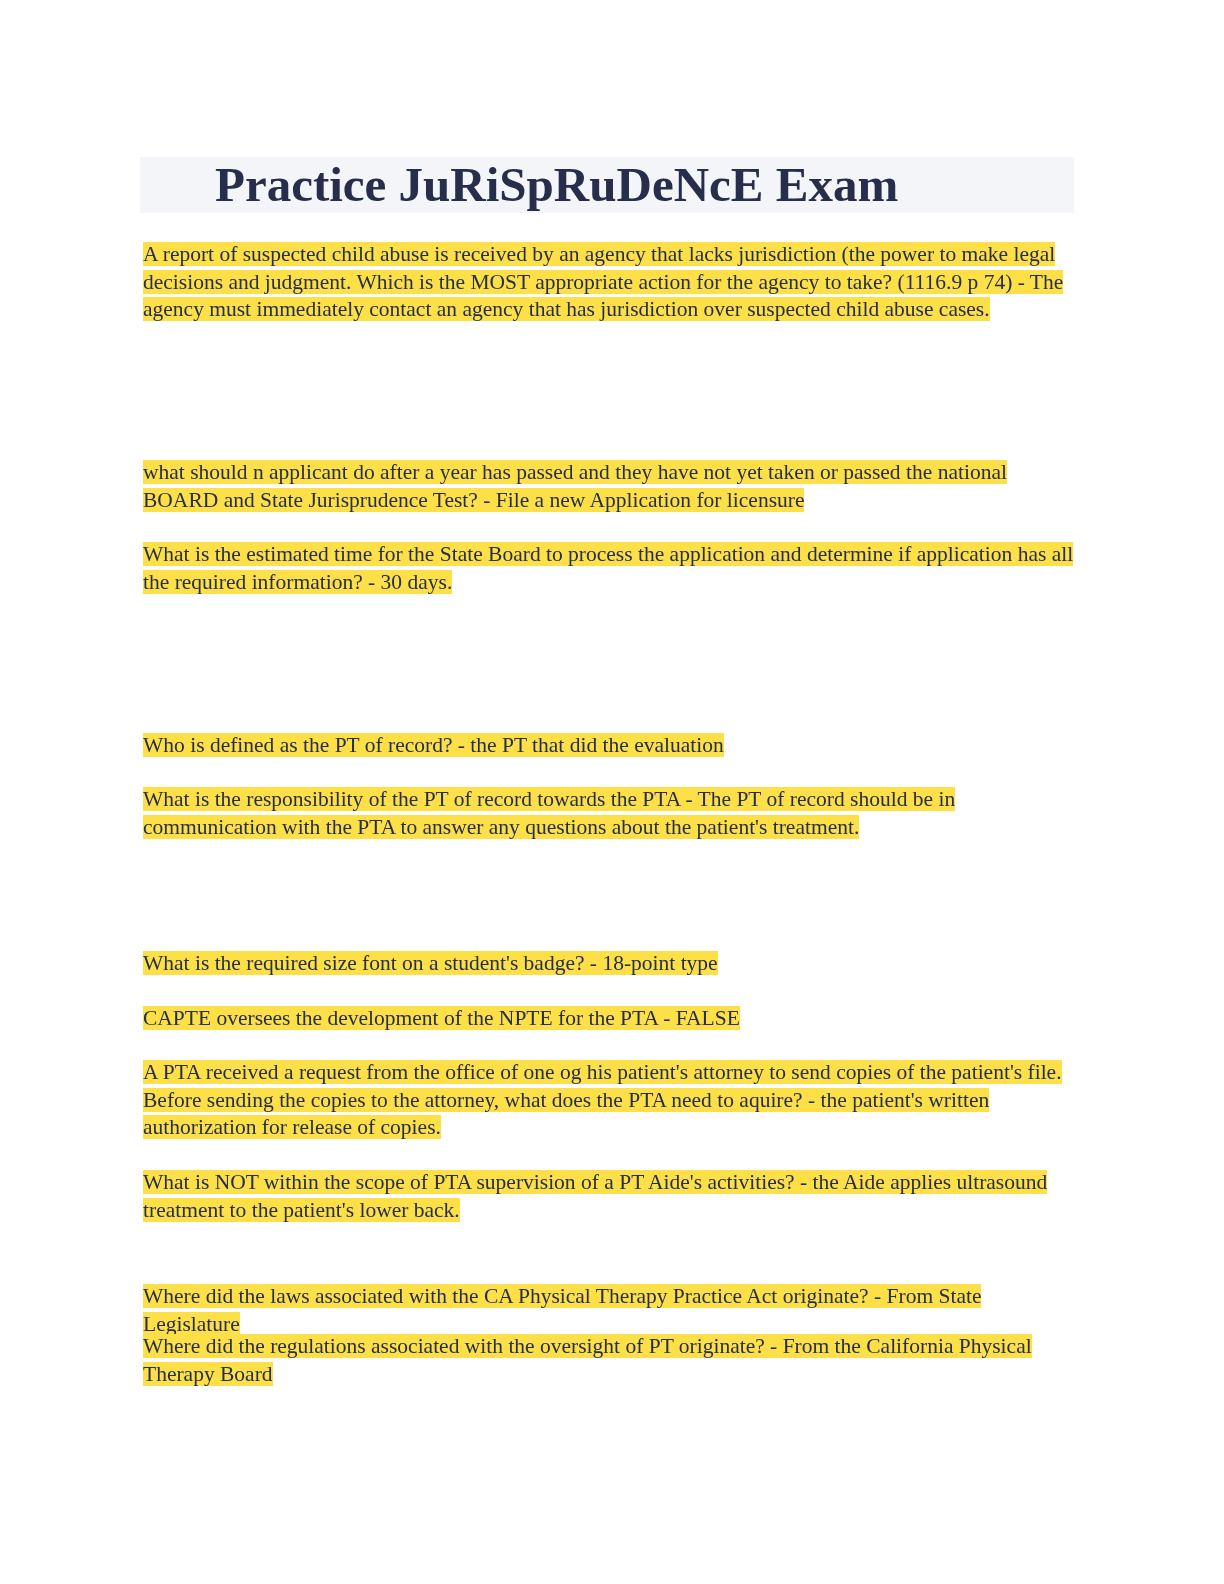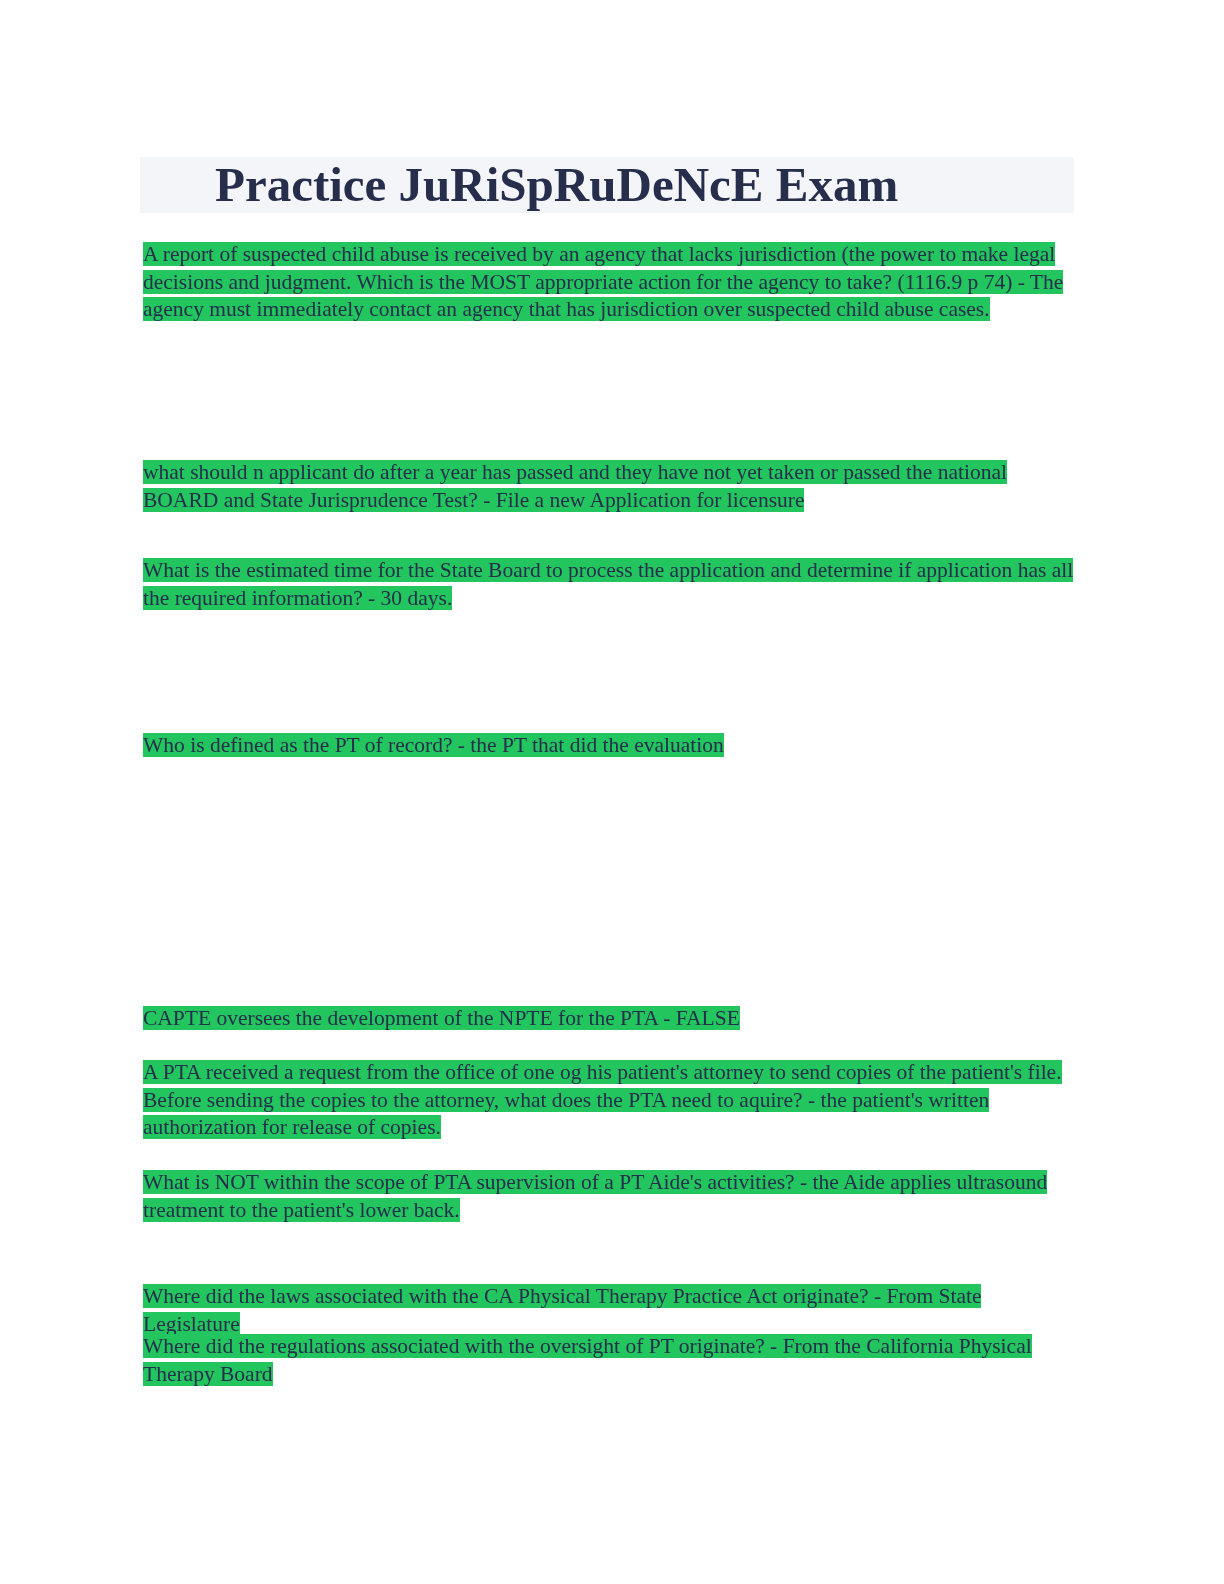--- a/index.html
+++ b/index.html
@@ -16,34 +16,36 @@
   .title {
     position: absolute; left: 75px; top: 2px;
     font-size: 49px; font-weight: bold; line-height: 52px;
     white-space: nowrap; letter-spacing: 0px;
   }
   .qa {
     position: absolute; left: 143px; width: 940px;
     font-size: 21.5px; line-height: 27.5px;
   }
   .qa span.hl {
-    background: #22c55e;
+    background: #fde047;
     -webkit-box-decoration-break: clone; box-decoration-break: clone;
   }
 </style>
 </head>
 <body>
 
 <div class="page">
   <div class="title-band">
     <div class="title">Practice JuRiSpRuDeNcE Exam</div>
   </div>
 
   <div class="qa" style="top:226px;"><span class="hl">A report of suspected child abuse is received by an agency that lacks jurisdiction (the power to make legal decisions and judgment. Which is the MOST appropriate action for the agency to take? (1116.9 p 74) - The agency must immediately contact an agency that has jurisdiction over suspected child abuse cases.</span></div>
   <div class="qa" style="top:444px;"><span class="hl">what should n applicant do after a year has passed and they have not yet taken or passed the national BOARD and State Jurisprudence Test? - File a new Application for licensure</span></div>
-  <div class="qa" style="top:526px;margin-top:16px;"><span class="hl">What is the estimated time for the State Board to process the application and determine if application has all the required information? - 30 days.</span></div>
+  <div class="qa" style="top:526px;"><span class="hl">What is the estimated time for the State Board to process the application and determine if application has all the required information? - 30 days.</span></div>
   <div class="qa" style="top:717px;"><span class="hl">Who is defined as the PT of record? - the PT that did the evaluation</span></div>
+  <div class="qa" style="top:771px;"><span class="hl">What is the responsibility of the PT of record towards the PTA - The PT of record should be in communication with the PTA to answer any questions about the patient's treatment.</span></div>
+  <div class="qa" style="top:935px;"><span class="hl">What is the required size font on a student's badge? - 18-point type</span></div>
   <div class="qa" style="top:1044px;"><span class="hl">A PTA received a request from the office of one og his patient's attorney to send copies of the patient's file. Before sending the copies to the attorney, what does the PTA need to aquire? - the patient's written authorization for release of copies.</span></div>
   <div class="qa" style="top:990px;"><span class="hl">CAPTE oversees the development of the NPTE for the PTA - FALSE</span></div>
   <div class="qa" style="top:1154px;"><span class="hl">What is NOT within the scope of PTA supervision of a PT Aide's activities? - the Aide applies ultrasound treatment to the patient's lower back.</span></div>
   <div class="qa" style="top:1236px;margin-top:32px;"><span class="hl">Where did the laws associated with the CA Physical Therapy Practice Act originate? - From State Legislature</span></div>
   <div class="qa" style="top:1318px;"><span class="hl">Where did the regulations associated with the oversight of PT originate? - From the California Physical Therapy Board</span></div>
 </div>
 
 </body></html>

